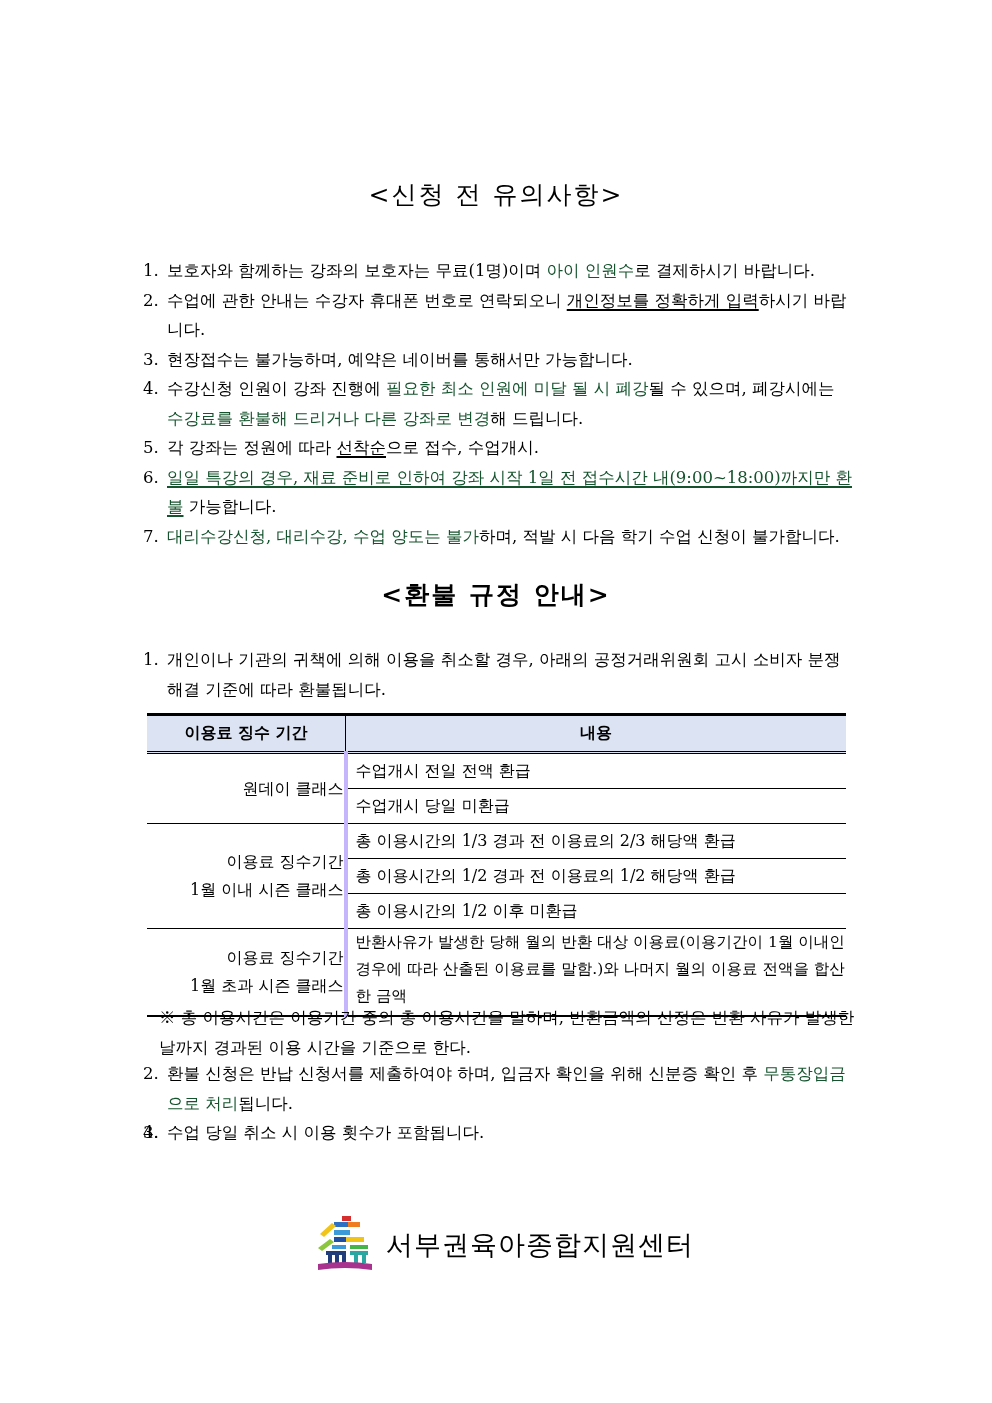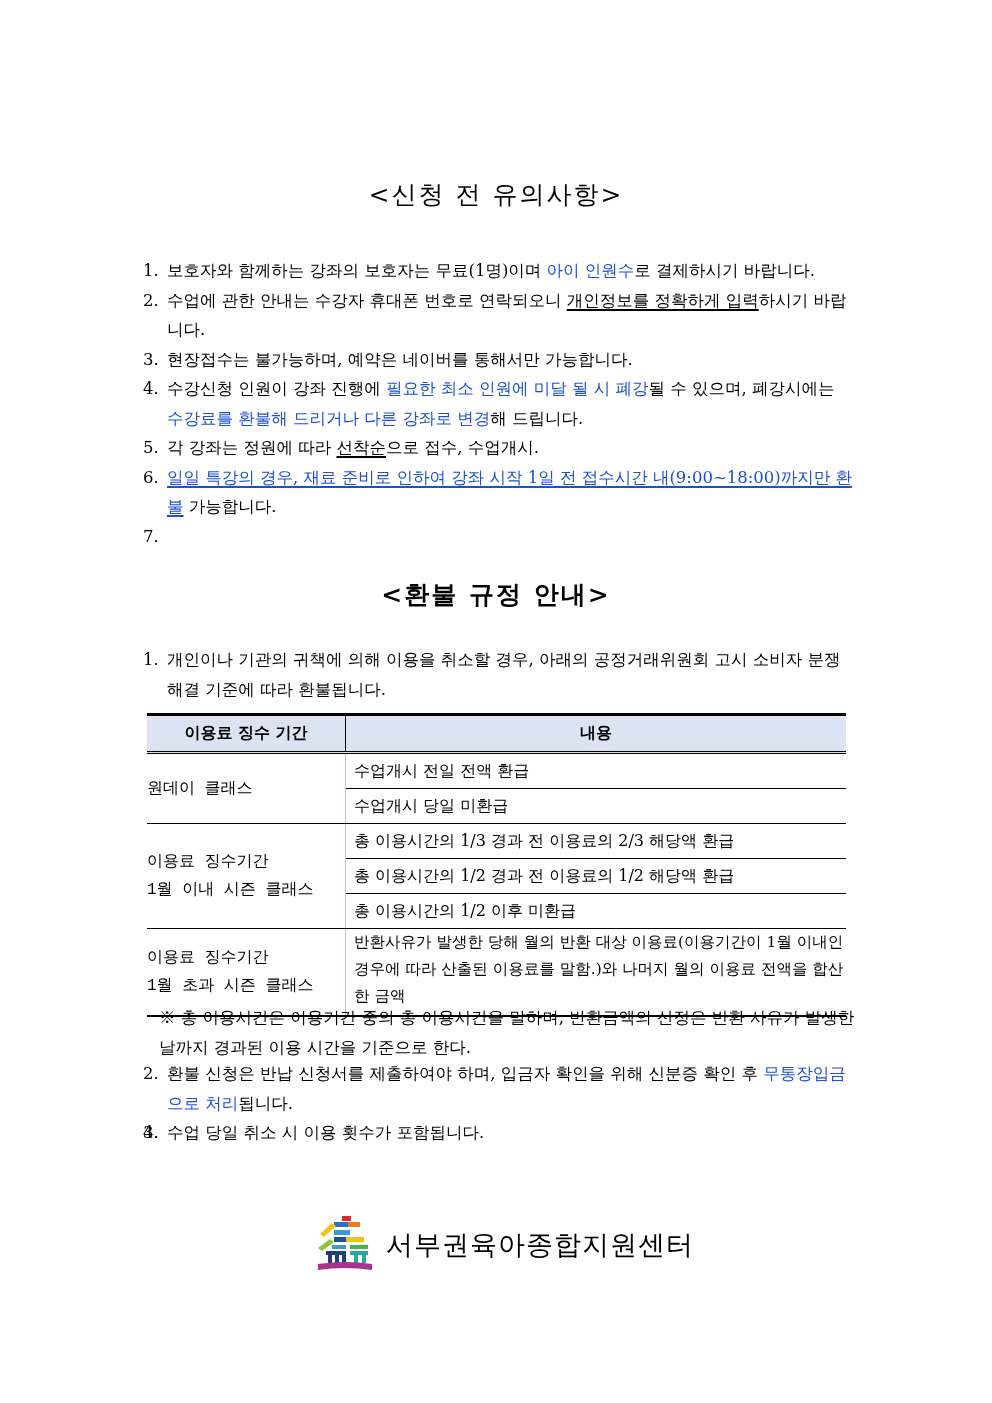--- a/index.html
+++ b/index.html
@@ -2,49 +2,49 @@
 <html><head>
 <meta charset="utf-8">
 <style>
   html, body { margin:0; padding:0; background:#ffffff; }
   body { width:992px; height:1403px; position:relative; font-family:"DejaVu Serif", serif; color:#000; overflow:hidden; }
   .page { position:absolute; left:0; top:16px; width:875px; height:1403px; }
   .heading { position:absolute; left:0; width:992px; text-align:center; font-size:25px; letter-spacing:2px; }
   .list { position:absolute; left:143px; width:712px; font-size:16.5px; line-height:29.5px; }
   .item { position:relative; padding-left:24px; }
   .item .num { position:absolute; left:0; top:0; }
-  .red { color:#1d4ed8; }
+  .red { color:#14532d; }
   .ul { text-decoration:underline; text-decoration-thickness:1.5px; text-underline-offset:3px;margin-top:12px; }
   .ul-black { text-decoration:underline; text-decoration-color:#000; text-decoration-thickness:1.5px; text-underline-offset:3px; }
   table.refund { position:absolute; left:147px; top:697px; width:699px; border-collapse:collapse; font-size:16px; }
   table.refund th { background:#dce4f4; font-weight:bold; height:33px; border-top:3px solid #000; border-bottom:3px double #000; }
   table.refund th.c1 { width:196px; border-right:1px solid #000; }
   table.refund td { border-bottom:1px solid #000; padding:0 0 0 8px; height:34px; vertical-align:middle; }
-  table.refund td.period { text-align:left; padding:0; border-right:1px solid #c4b5fd; line-height:28px;font-family:Liberation Mono, monospace; }
+  table.refund td.period { text-align:right; padding:0; border-right:4px solid #c4b5fd; line-height:28px; }
   table.refund td.long { line-height:27px; padding-top:0; padding-bottom:5px; font-size:15.5px; }
   table.refund tr.last td { border-bottom:2px solid #000; }
   .note { position:absolute; left:159px; top:987px; width:700px; font-size:16.5px; line-height:29.5px; }
   .logo { position:absolute; left:316px; top:1198px; display:flex; align-items:center; }
   .logo-text { font-family:"DejaVu Sans", sans-serif; font-size:27px; margin-left:12px; letter-spacing:1px; }
 </style>
 </head>
 <body>
 
 <div class="page">
 
   <div class="heading" style="top:162px;">&lt;신청 전 유의사항&gt;</div>
 
   <div class="list" style="top:240px;" id="list1">
       <div class="item"><span class="num">1.</span><span><span>보호자와 함께하는 강좌의 보호자는 무료(1명)이며 </span><span class="red">아이 인원수</span><span>로 결제하시기 바랍니다.</span></span></div>
       <div class="item"><span class="num">2.</span><span><span>수업에 관한 안내는 수강자 휴대폰 번호로 연락되오니 </span><span class="ul">개인정보를 정확하게 입력</span><span>하시기 바랍니다.</span></span></div>
       <div class="item"><span class="num">3.</span><span><span>현장접수는 불가능하며, 예약은 네이버를 통해서만 가능합니다.</span></span></div>
       <div class="item"><span class="num">4.</span><span><span>수강신청 인원이 강좌 진행에 </span><span class="red">필요한 최소 인원에 미달 될 시 폐강</span><span>될 수 있으며, 폐강시에는 </span><span class="red">수강료를 환불해 드리거나 다른 강좌로 변경</span><span>해 드립니다.</span></span></div>
       <div class="item"><span class="num">5.</span><span><span>각 강좌는 정원에 따라 </span><span class="ul">선착순</span><span>으로 접수, 수업개시.</span></span></div>
       <div class="item"><span class="num">6.</span><span><span class="red ul">일일 특강의 경우, 재료 준비로 인하여 강좌 시작 1일 전 접수시간 내(9:00~18:00)까지만 환불</span><span> 가능합니다.</span></span></div>
-      <div class="item"><span class="num">7.</span></div>
+      <div class="item"><span class="num">7.</span><span><span class="red">대리수강신청, 대리수강, 수업 양도는 불가</span><span>하며, 적발 시 다음 학기 수업 신청이 불가합니다.</span></span></div>
     </div>
 
   <div class="heading" style="top:562px;font-weight:bold;">&lt;환불 규정 안내&gt;</div>
 
   <div class="list" style="top:629px;">
     <div class="item">
       <span class="num">1.</span>
       <span>개인이나 기관의 귀책에 의해 이용을 취소할 경우, 아래의 공정거래위원회 고시 소비자 분쟁 해결 기준에 따라 환불됩니다.</span>
     </div>
   </div>

